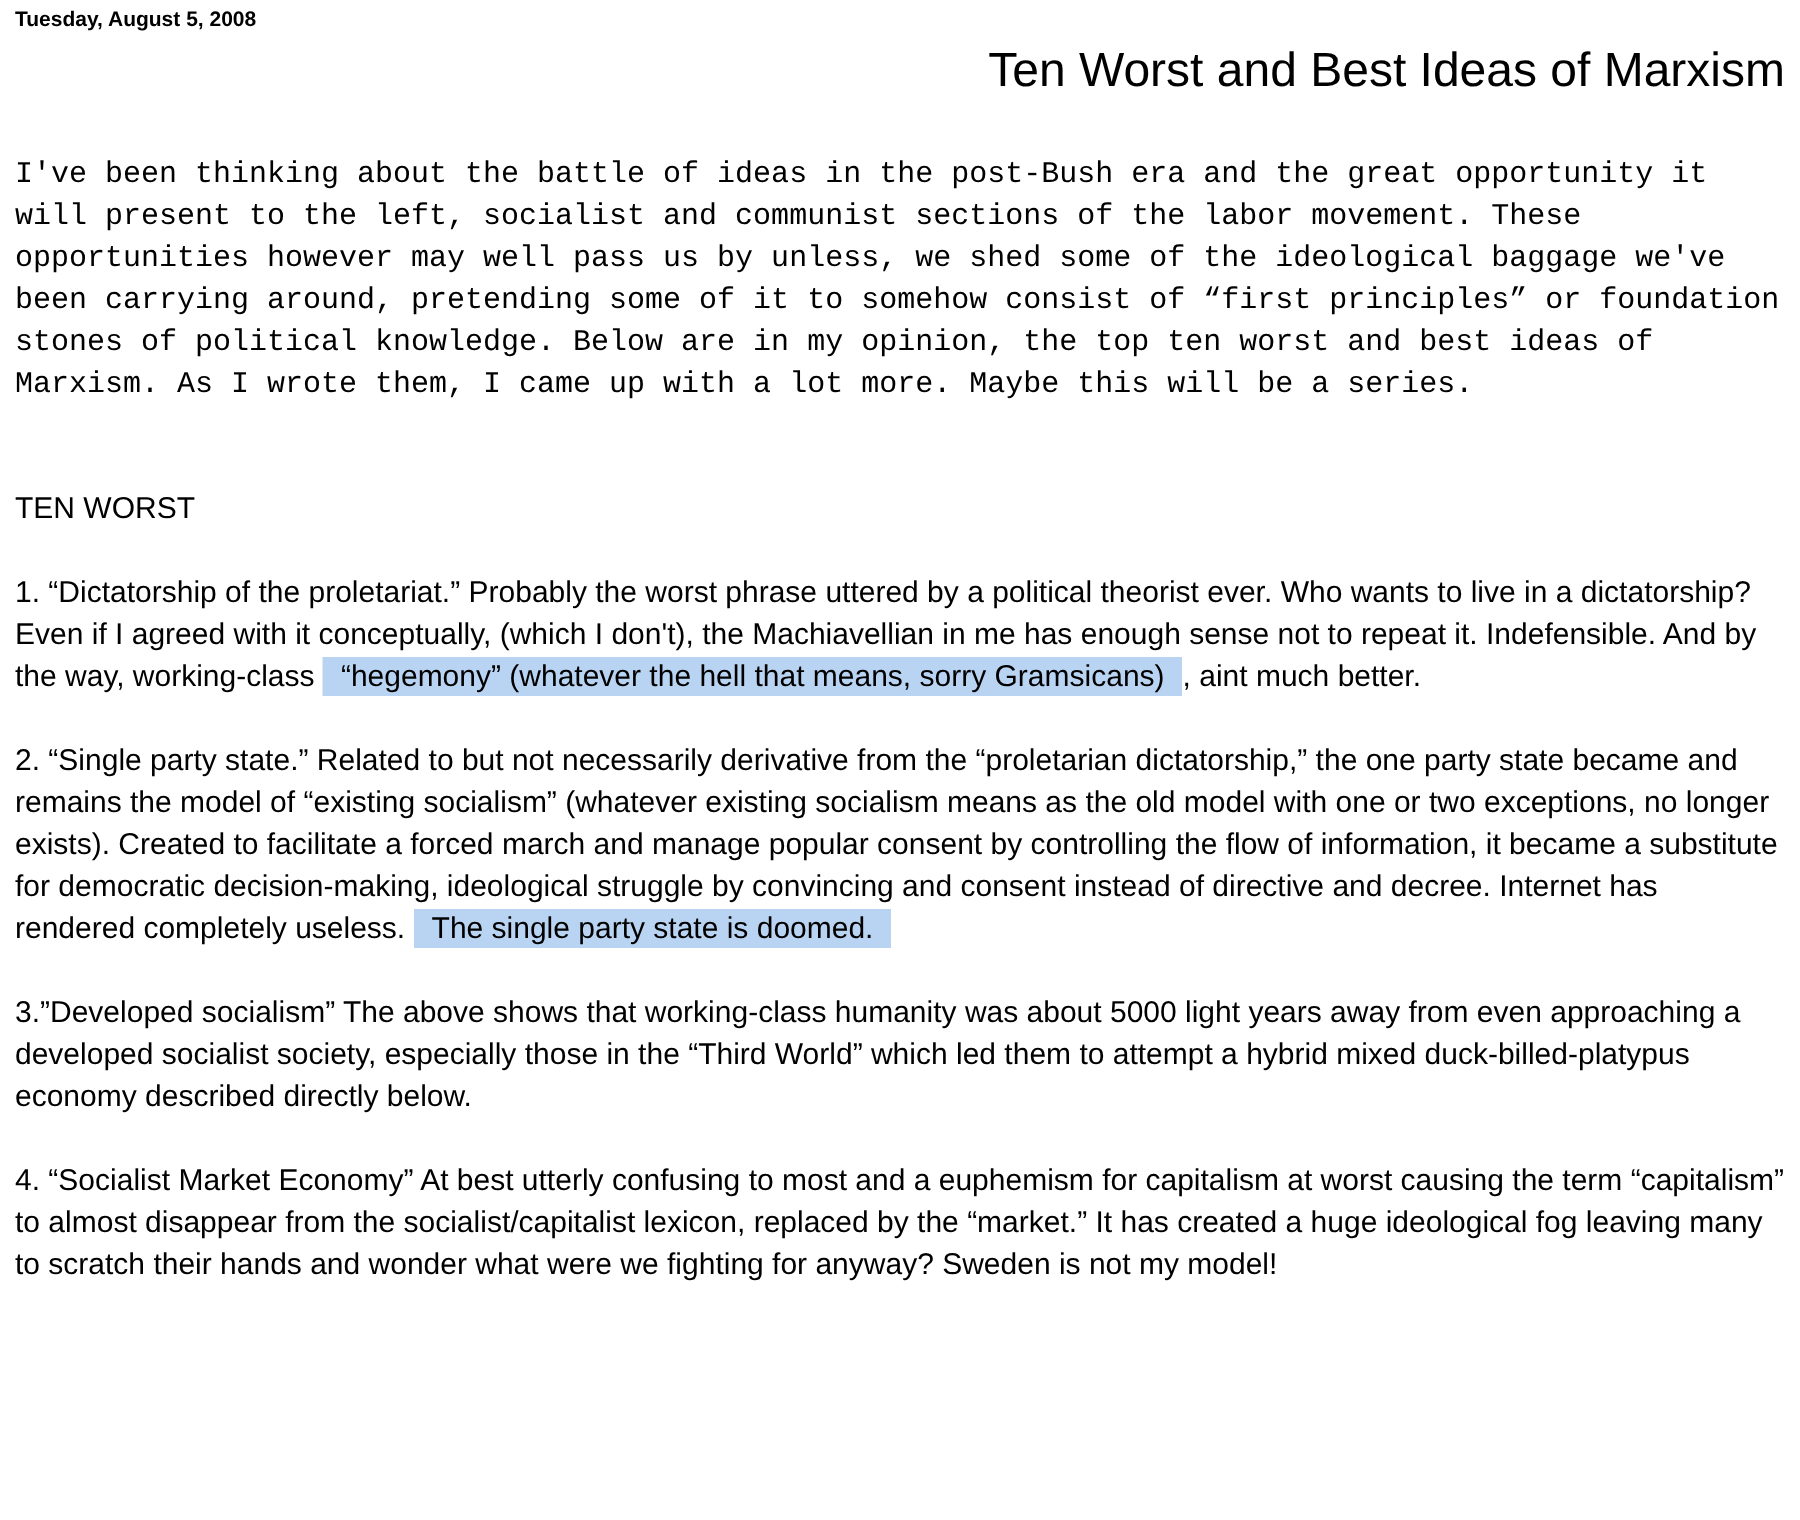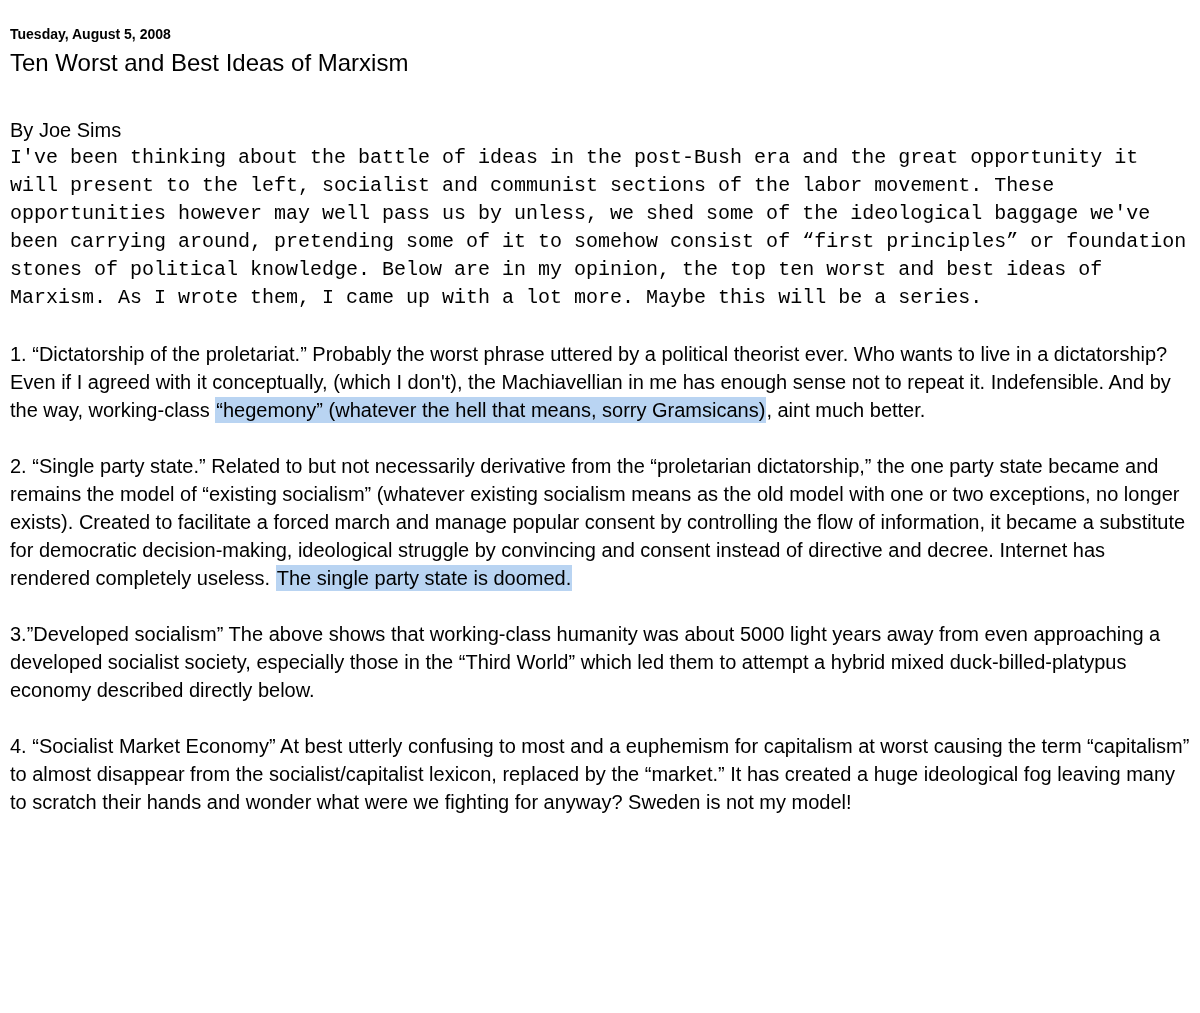--- a/index.html
+++ b/index.html
@@ -10,31 +10,32 @@
   }
   body {
     width: 1200px;
     min-height: 1013px;
     padding: 0 10px;
     font-family: "Liberation Sans", "DejaVu Sans", sans-serif;
     color: #000000;
     -webkit-font-smoothing: antialiased;
   }
   .post-date {
-    padding-top: 26px;
+    padding-top: 4px;
     font-size: 14px;
     font-weight: bold;
     line-height: 17px;
   }
   .post-title {
-    font-size: 24px;
+    font-size: 32px;
     font-weight: 400;
     line-height: 1.2;
     margin: 6px 0 38px 0;
     letter-spacing: 0;
+    text-align: right;
   }
   .byline {
     font-size: 20px;
     line-height: 28px;
     margin: 0;
   }
   .intro {
     font-size: 20px;
     line-height: 28px;
     margin: 0;
@@ -47,35 +48,35 @@
     font-weight: 400;
   }
   .para {
     font-size: 20px;
     line-height: 28px;
     margin: 28px 0 0 0;
   }
   mark.hl {
     background-color: var(--hl, #b9d4f2);
     color: inherit;
-    padding: 2px 1px;
+    padding: 2px 12px;
   }
 </style>
 </head>
 <body style="background: rgb(255, 255, 255); color: rgb(0, 0, 0);">
 
 <article>
   <div class="post-date">Tuesday, August 5, 2008</div>
 
   <h1 class="post-title">Ten Worst and Best Ideas of Marxism</h1>
 
-  <div class="byline">By Joe Sims</div>
 
   <div class="intro">I've been thinking about the battle of ideas in the post-Bush era and the great opportunity it will present to the left, socialist and communist sections of the labor movement. These opportunities however may well pass us by unless, we shed some of the ideological baggage we've been carrying around, pretending some of it to somehow consist of “first principles” or foundation stones of political knowledge. Below are in my opinion, the top ten worst and best ideas of Marxism. As I wrote them, I came up with a lot more. Maybe this will be a series.</div>
 
+  <div class="section-heading">TEN WORST</div>
 
   <div id="post-body">
       <p class="para"><span>1. “Dictatorship of the proletariat.” Probably the worst phrase uttered by a political theorist ever. Who wants to live in a dictatorship? Even if I agreed with it conceptually, (which I don't), the Machiavellian in me has enough sense not to repeat it. Indefensible. And by the way, working-class </span><mark class="hl">“hegemony” (whatever the hell that means, sorry Gramsicans)</mark><span>, aint much better.</span></p>
       <p class="para"><span>2. “Single party state.” Related to but not necessarily derivative from the “proletarian dictatorship,” the one party state became and remains the model of “existing socialism” (whatever existing socialism means as the old model with one or two exceptions, no longer exists). Created to facilitate a forced march and manage popular consent by controlling the flow of information, it became a substitute for democratic decision-making, ideological struggle by convincing and consent instead of directive and decree. Internet has rendered completely useless. </span><mark class="hl">The single party state is doomed.</mark></p>
       <p class="para"><span>3.”Developed socialism” The above shows that working-class humanity was about 5000 light years away from even approaching a developed socialist society, especially those in the “Third World” which led them to attempt a hybrid mixed duck-billed-platypus economy described directly below.</span></p>
       <p class="para"><span>4. “Socialist Market Economy” At best utterly confusing to most and a euphemism for capitalism at worst causing the term “capitalism” to almost disappear from the socialist/capitalist lexicon, replaced by the “market.” It has created a huge ideological fog leaving many to scratch their hands and wonder what were we fighting for anyway? Sweden is not my model!</span></p>
     </div>
 </article>
 
 </body></html>

